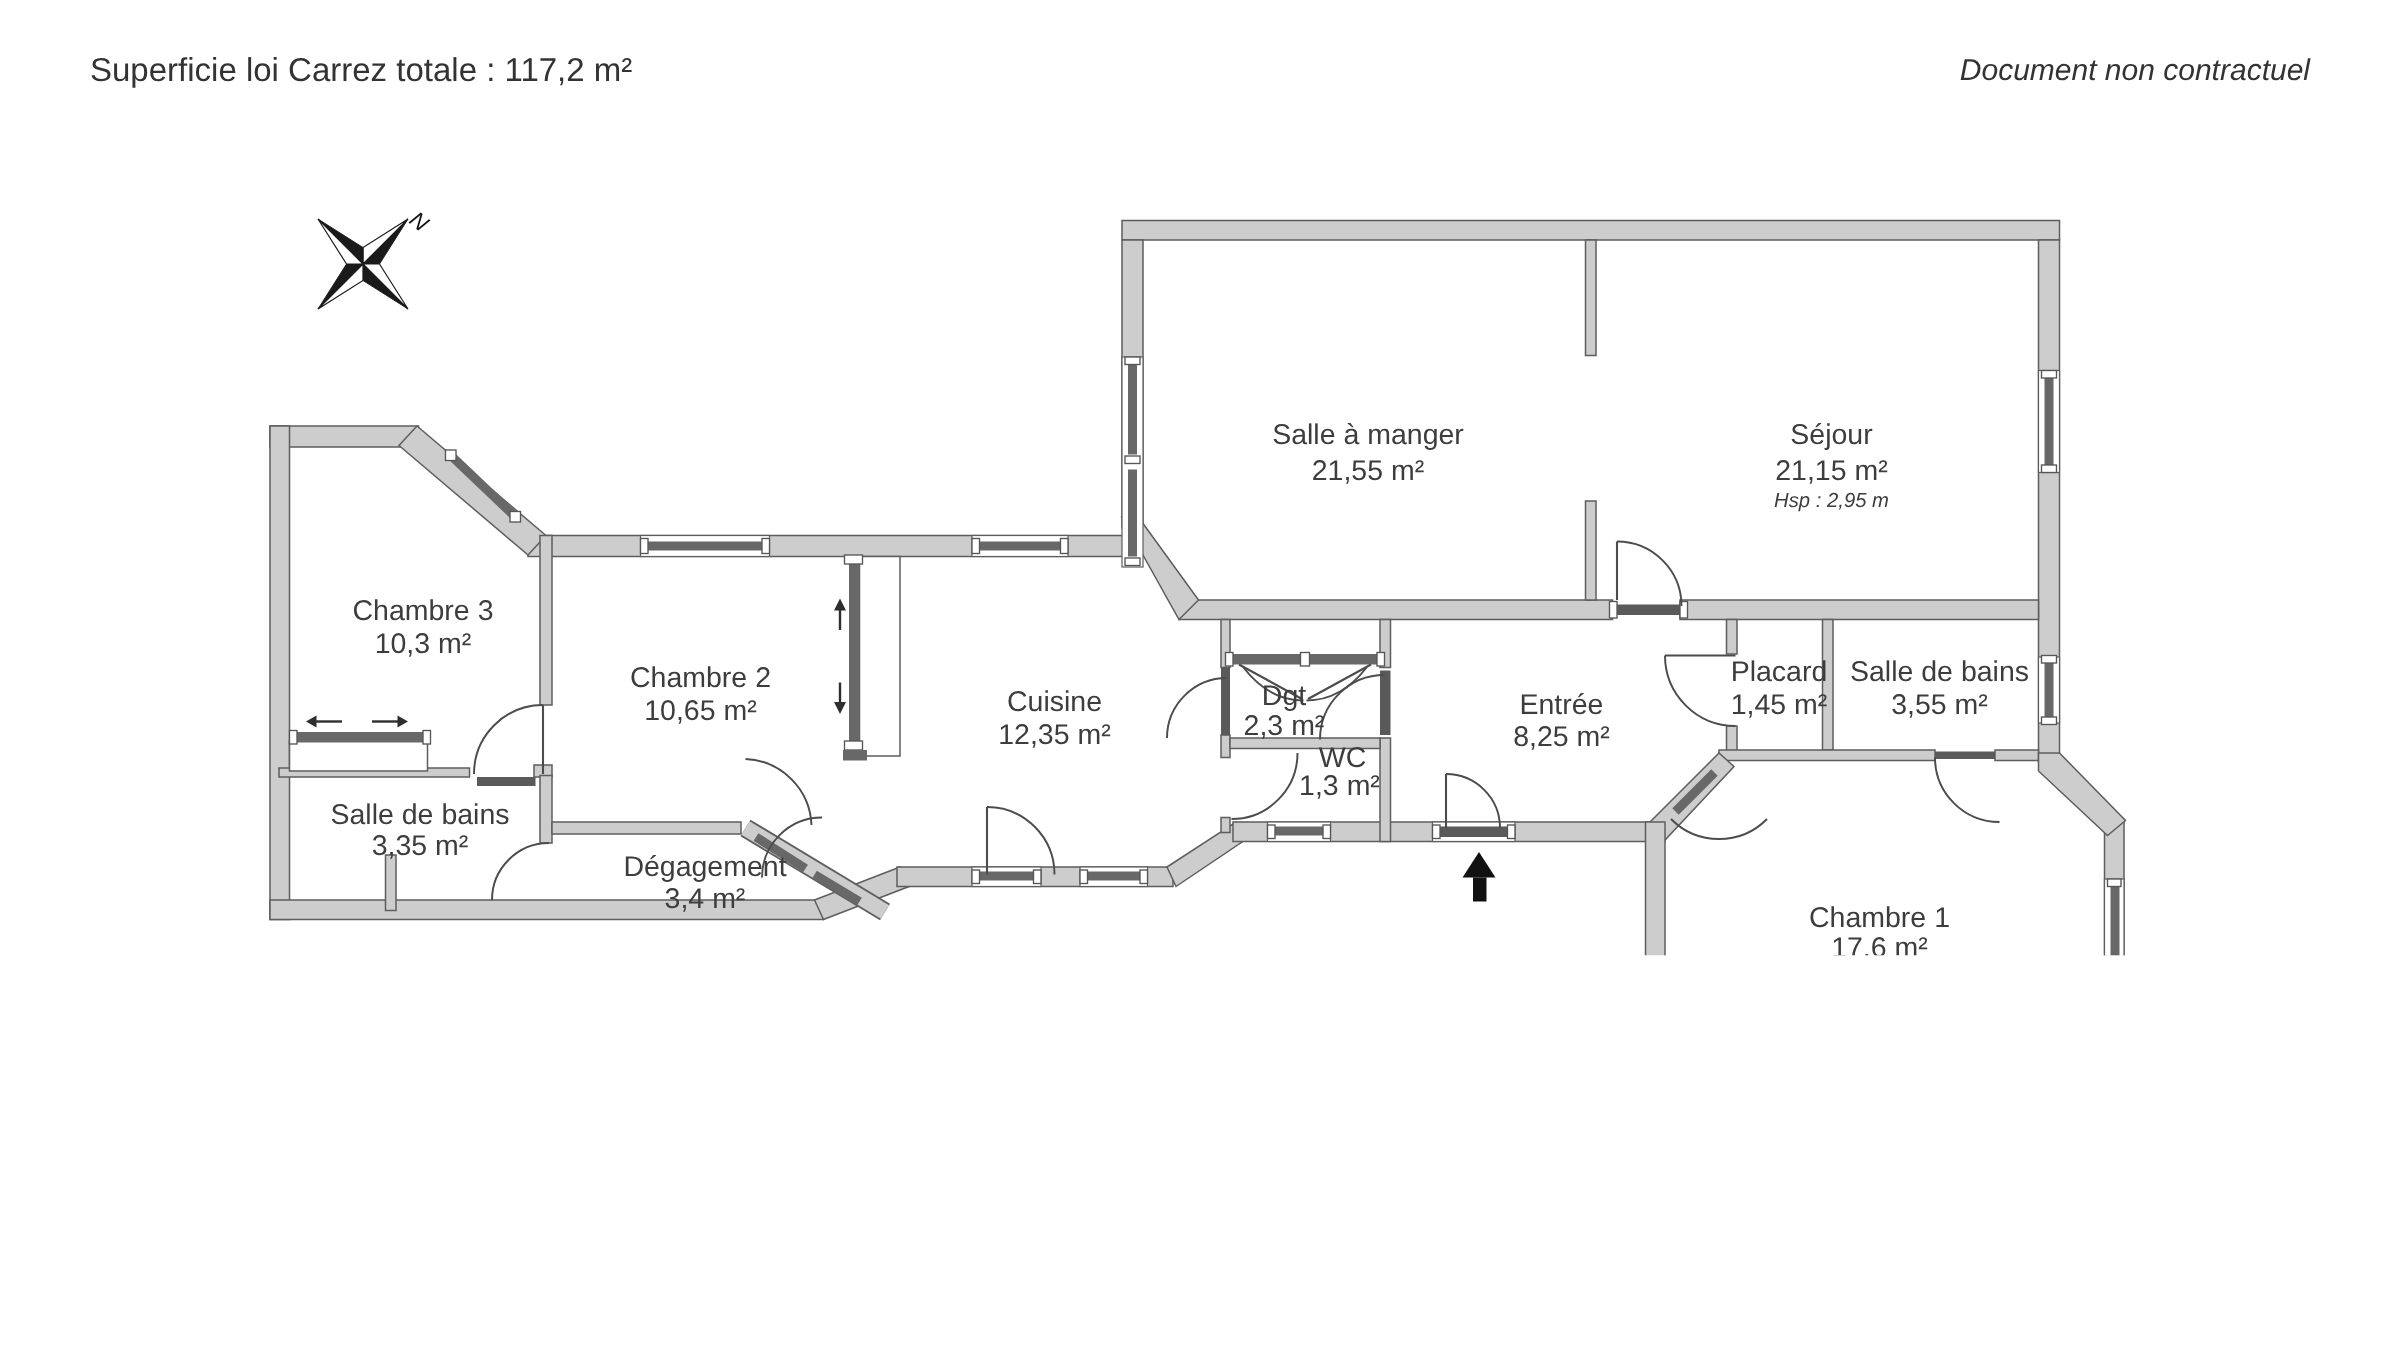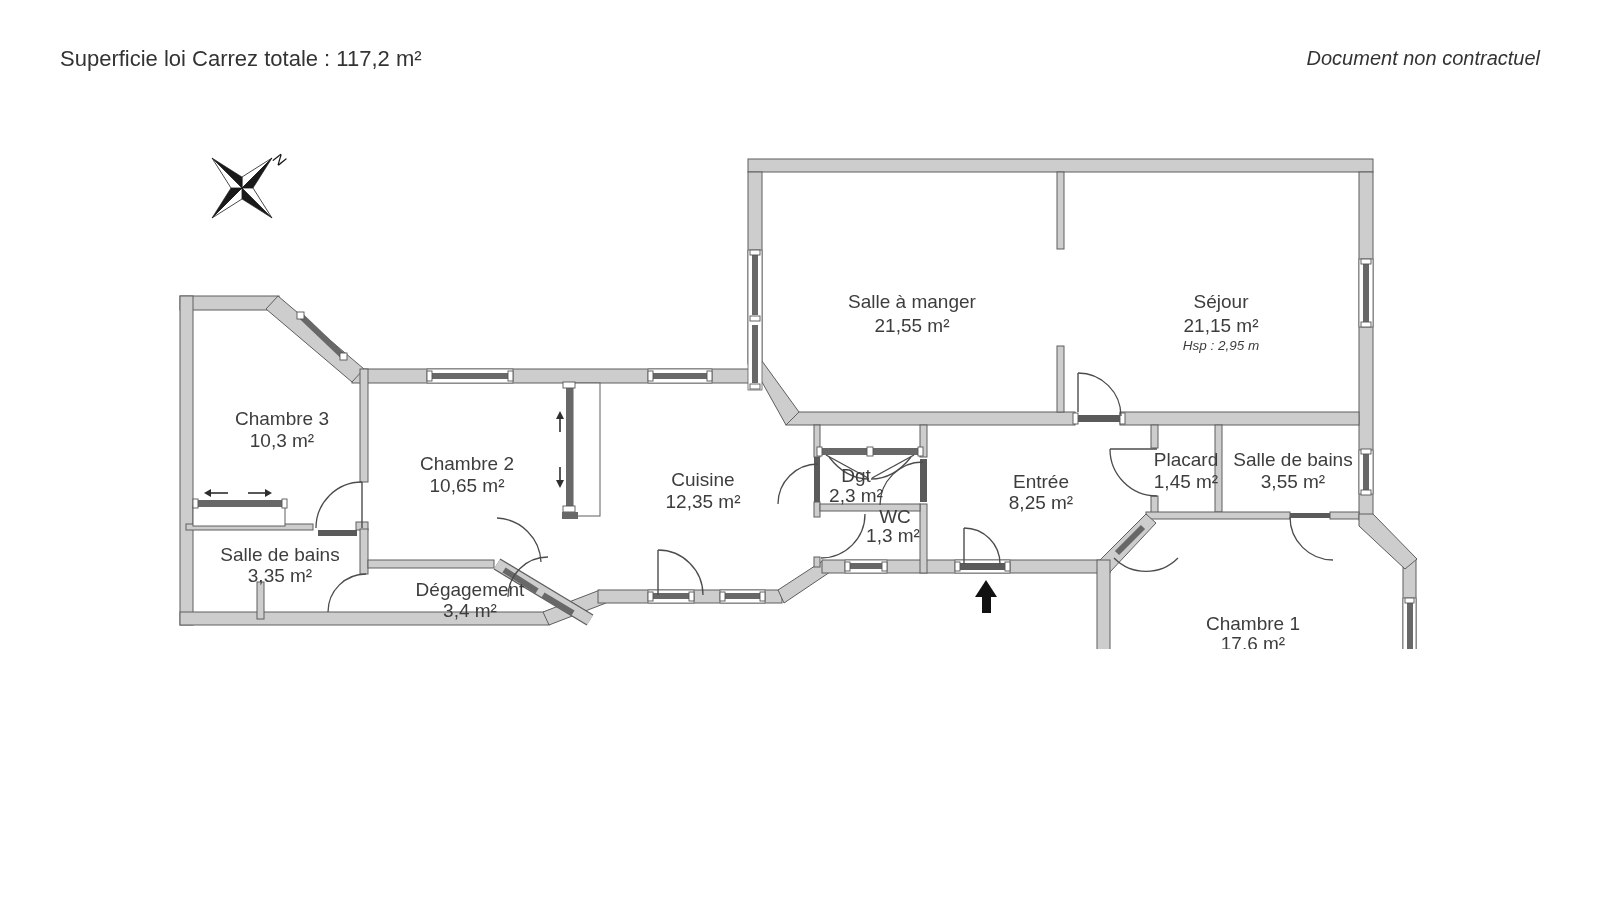--- a/index.html
+++ b/index.html
@@ -1,17 +1,17 @@
 <!DOCTYPE html>
 <html><head>
 <meta charset="utf-8">
 <style>
   html,body{margin:0;padding:0;background:#ffffff;}
   .page{position:relative;width:1600px;height:637px;background:#ffffff;overflow:hidden;
-        font-family:"Liberation Sans", sans-serif;margin-top:12px;}
+        font-family:"Liberation Sans", sans-serif;}
   svg{position:absolute;left:0;top:0;}
   .wall{fill:#cdcdcd;stroke:#5e5e5e;stroke-width:1;}
   .dwall{stroke:#5e5e5e;stroke-width:13;fill:none;}
   .dwall-i{stroke:#cdcdcd;stroke-width:10.5;fill:none;}
   .gap{fill:#ffffff;stroke:#5e5e5e;stroke-width:0.8;}
   .band{fill:#686868;stroke:none;}
   .bandl{stroke:#686868;stroke-width:6;fill:none;}
   .cap{fill:#ffffff;stroke:#565656;stroke-width:0.9;}
   .niche{fill:#ffffff;stroke:#5e5e5e;stroke-width:1;}
   .arc{fill:none;stroke:#4c4c4c;stroke-width:1.3;}

